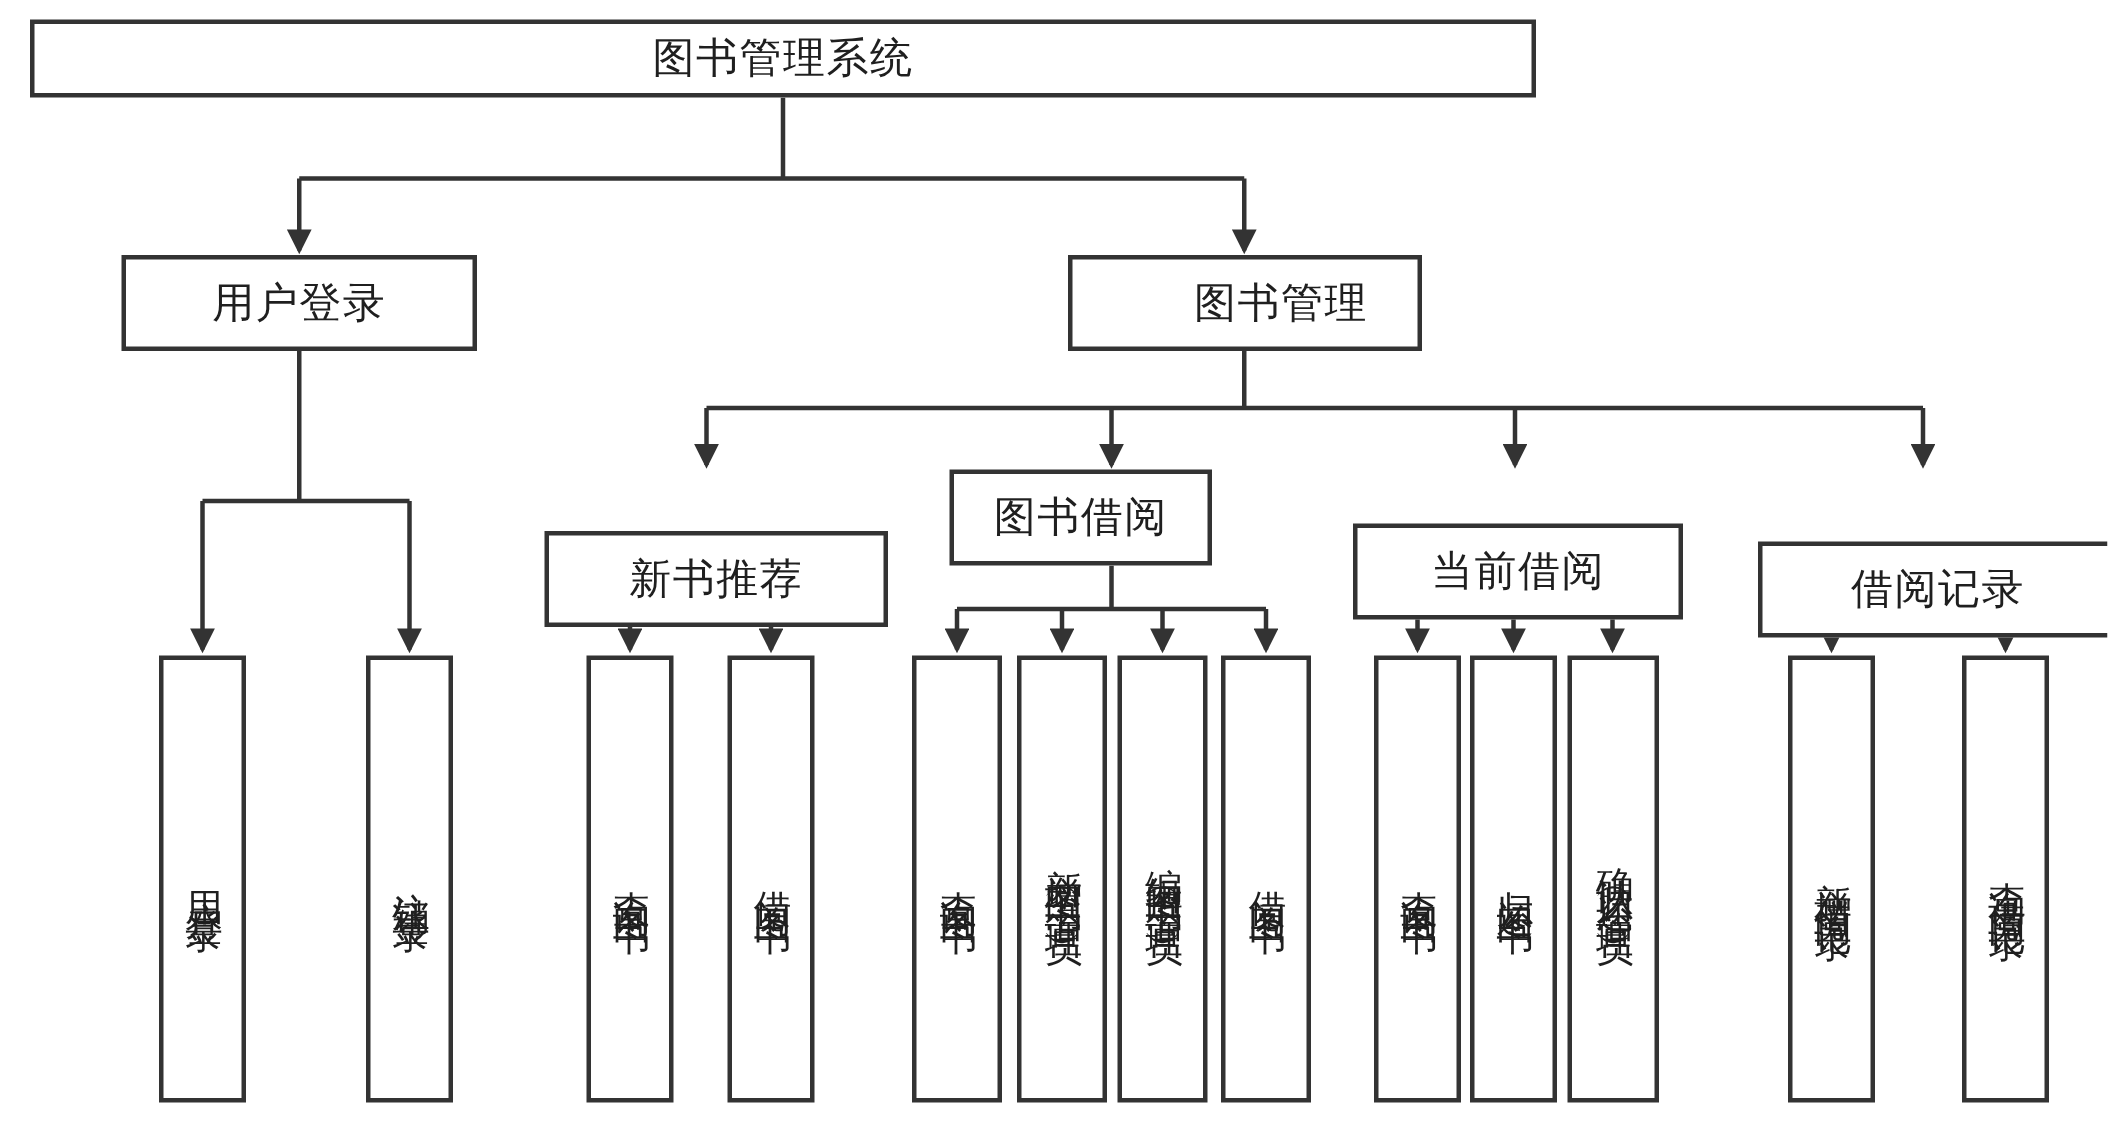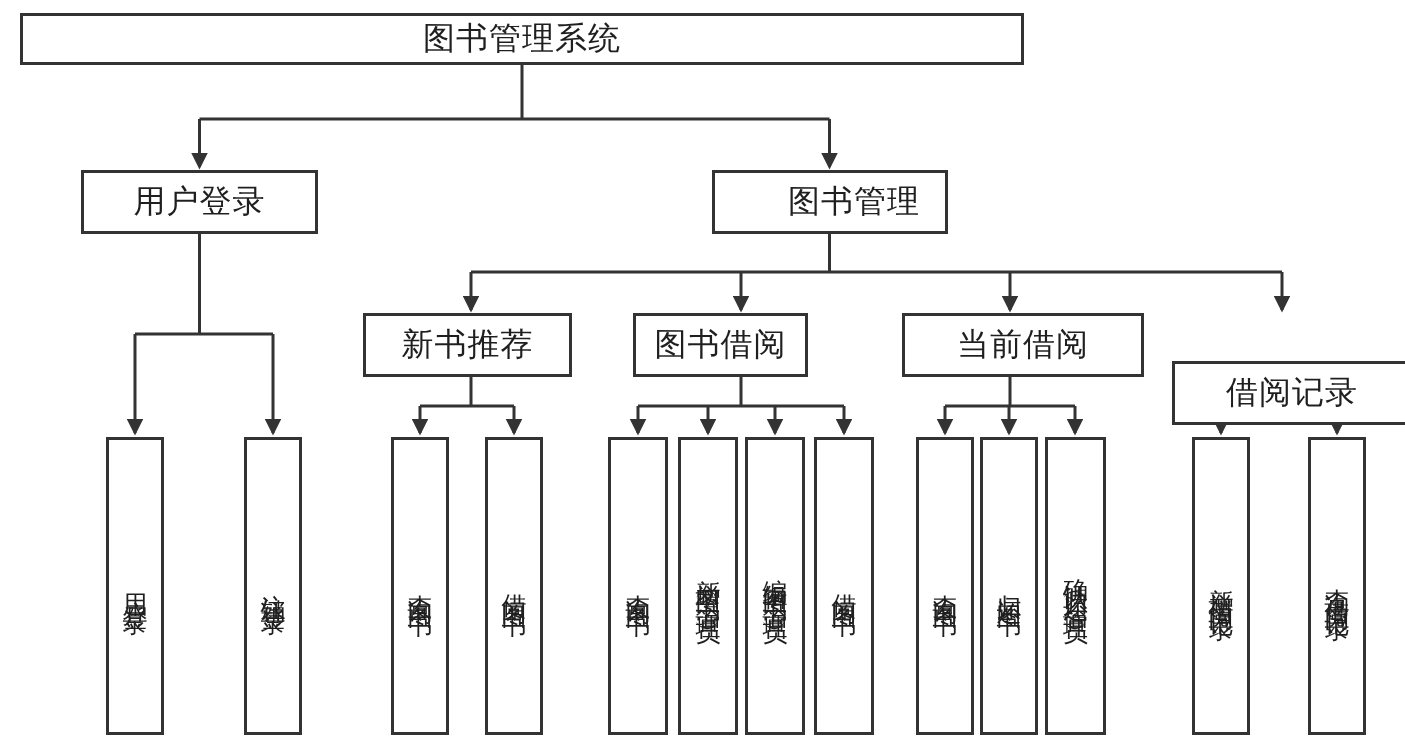--- a/index.html
+++ b/index.html
@@ -26,21 +26,21 @@
     box-sizing: border-box;
     border: 3px solid #333333;
     background: #ffffff;
     display: flex;
     align-items: center;
     justify-content: center;
     color: #1f1f1f;
     z-index: 2;
   }
   .h-label {
-    font-size: 32px;
+    font-size: 28px;
     letter-spacing: 1px;
     white-space: nowrap;
   }
   .root-box   { left: 20px;  top: 13px;  width: 1004px; height: 52px; }
   .lvl2       { top: 170px; height: 64px; }
   .lvl3       { top: 313px; height: 64px; }
   .leaf       { top: 437px; height: 298px; width: 58px; }
   .vtext {
     writing-mode: vertical-rl;
     text-orientation: mixed;
@@ -113,27 +113,27 @@
     <span class="h-label">图书管理系统</span>
   </div>
 
   <div class="box lvl2" style="left:81px;width:237px;">
     <span class="h-label">用户登录</span>
   </div>
   <div class="box lvl2" style="left:712px;width:236px;padding-left:48px;">
     <span class="h-label">图书管理</span>
   </div>
 
-  <div class="box lvl3" style="left:363px;width:209px;">
+  <div class="box lvl3" style="left:363px;width:229px;margin-top:41px;">
     <span class="h-label">新书推荐</span>
   </div>
   <div class="box lvl3" style="left:633px;width:175px;">
     <span class="h-label">图书借阅</span>
   </div>
-  <div class="box lvl3" style="left:902px;width:242px;">
+  <div class="box lvl3" style="left:902px;width:220px;margin-top:36px;">
     <span class="h-label">当前借阅</span>
   </div>
   <div class="box lvl3" style="left:1172px;width:240px;margin-top:48px;">
     <span class="h-label">借阅记录</span>
   </div>
 
   <div class="box leaf" style="left:106px;">
     <span class="vtext">用户登录</span>
   </div>
   <div class="box leaf" style="left:244px;">

